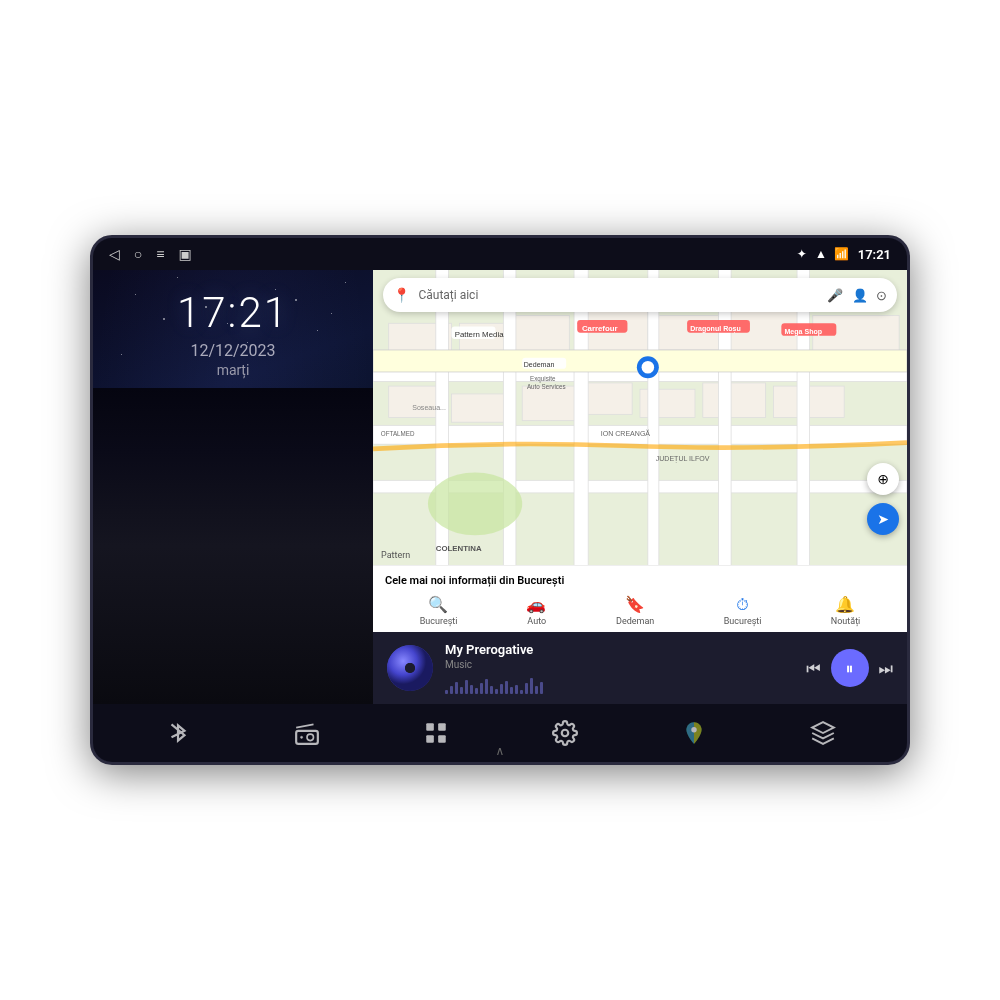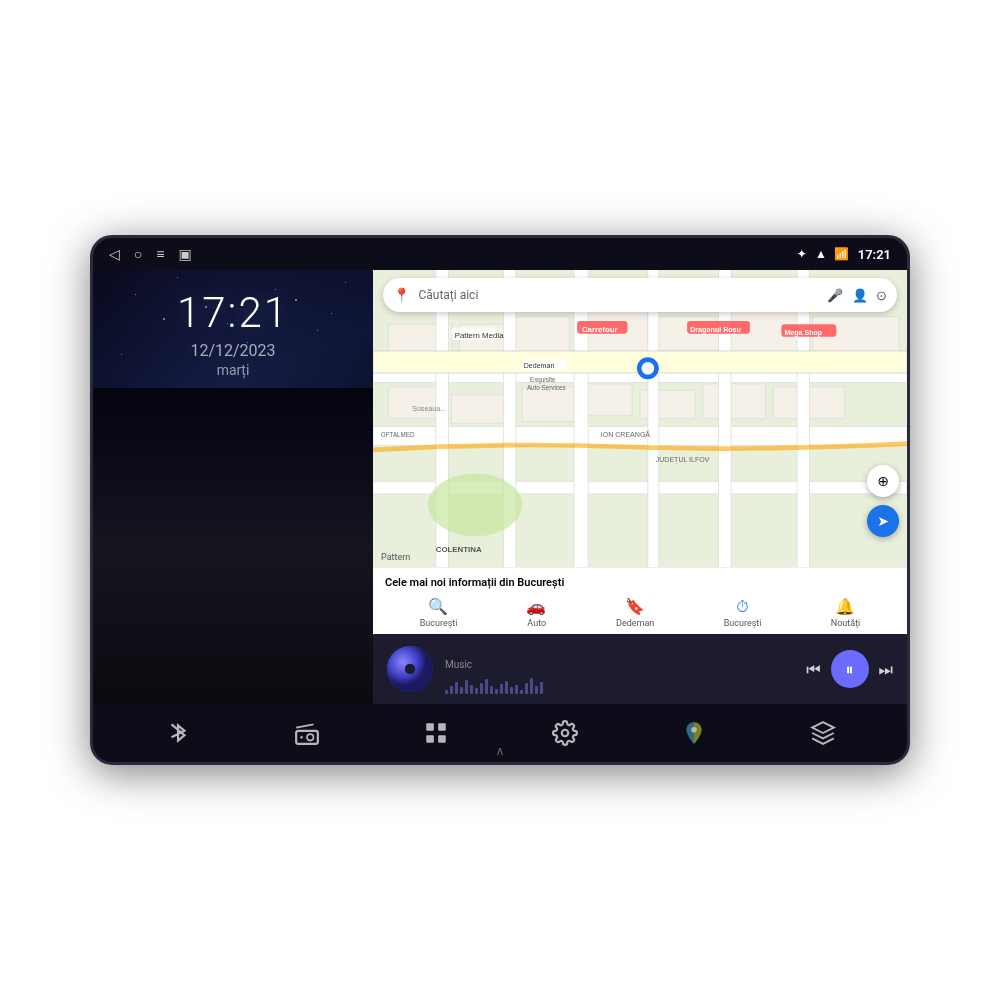--- a/index.html
+++ b/index.html
@@ -308,21 +308,21 @@
       flex: 1;
     }
     .music-title {
       color: #fff;
       font-size: 13px;
       font-weight: 600;
     }
     .music-subtitle {
       color: #888;
       font-size: 10px;
-      margin-top: 14px;
+      margin-top: 2px;
     }
     
     .music-waveform {
       display: flex;
       align-items: flex-end;
       gap: 2px;
       height: 20px;
       margin-top: 4px;
     }
     .waveform-bar {
@@ -598,20 +598,21 @@
                 <stop offset="0%" stop-color="#8888ff"></stop>
                 <stop offset="60%" stop-color="#4444cc"></stop>
                 <stop offset="100%" stop-color="#1a1a60"></stop>
               </radialGradient>
             </defs>
             <circle cx="23" cy="23" r="5" fill="#1c1c2e"></circle>
           </svg>
         </div>
 
         <div class="music-info">
+          <div class="music-title">My Prerogative</div>
           <div class="music-subtitle">Music</div>
 
           <div class="music-waveform">
             <div class="waveform-bar" style="height:4px"></div>
             <div class="waveform-bar" style="height:8px"></div>
             <div class="waveform-bar" style="height:12px"></div>
             <div class="waveform-bar" style="height:7px"></div>
             <div class="waveform-bar" style="height:14px"></div>
             <div class="waveform-bar" style="height:9px"></div>
             <div class="waveform-bar" style="height:6px"></div>

